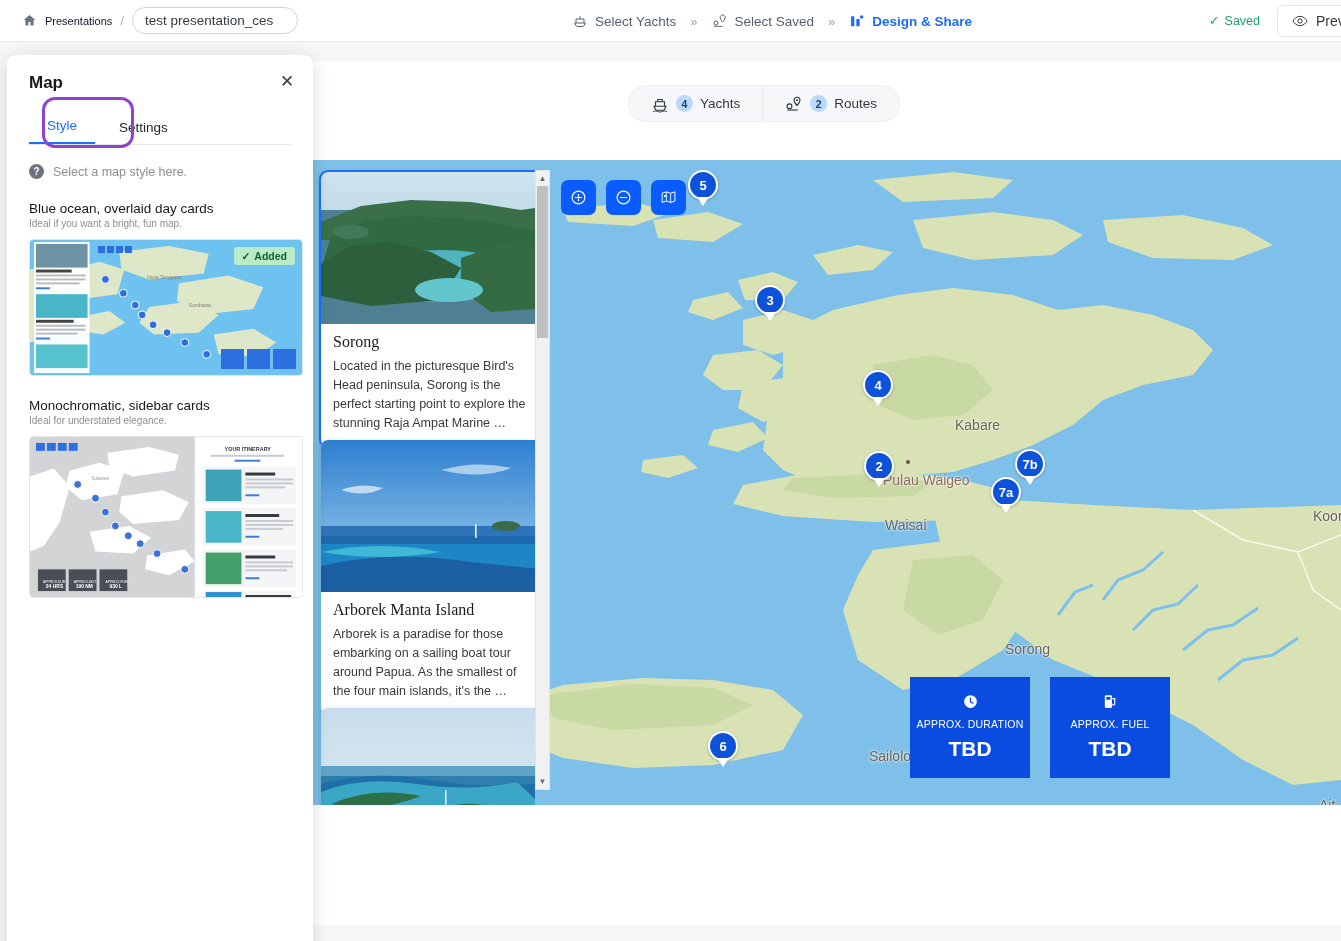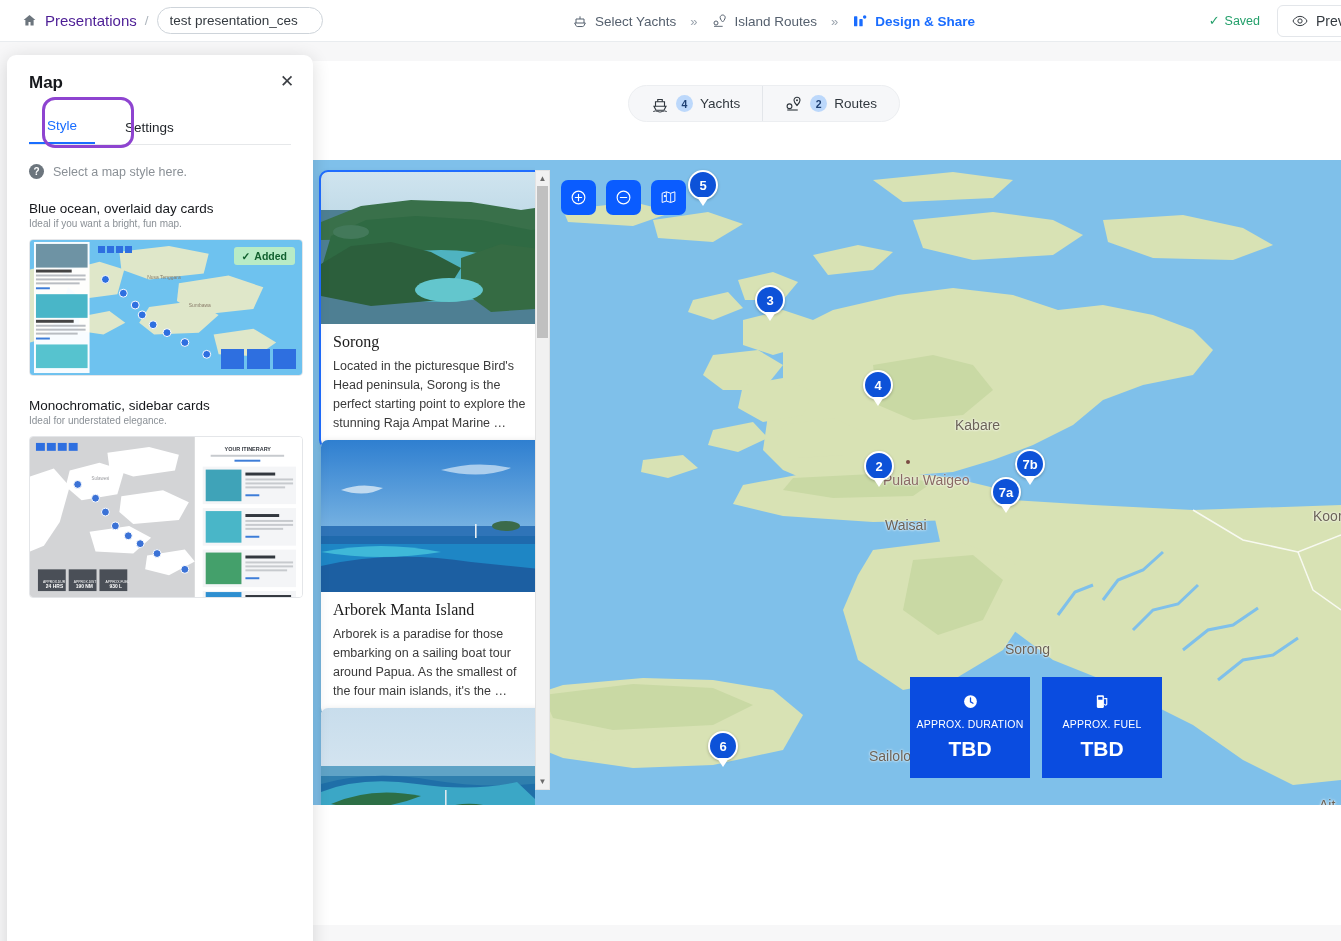--- a/index.html
+++ b/index.html
@@ -12,21 +12,21 @@
   body { position: relative; }
 
   
   #topbar {
     position: absolute; left: 0; top: 0; width: 1341px; height: 42px;
     background: #ffffff; border-bottom: 1px solid #e9ecef;
     display: flex; align-items: center;
   }
   #breadcrumb { display: flex; align-items: center; gap: 8px; margin-left: 22px; }
   .home-icon { width: 15px; height: 15px; display: inline-block; color: #6c757d; }
-  #crumb-presentations { font-size: 15px; color: #4c1d95; }
+  #crumb-presentations { font-size: 11px; color: #0f172a; }
   #crumb-sep { font-size: 13.5px; color: #adb5bd; }
   #title-input {
     width: 166px; height: 27px; border: 1px solid #ced4da; border-radius: 14px;
     padding: 0 12px; font-size: 13.5px; color: #343a40;
     font-family: "Liberation Sans", sans-serif; background: #fff; outline: none;
   }
 
   #steps {
     position: absolute; left: 572px; top: 0; height: 42px;
     display: flex; align-items: center; gap: 11px;
@@ -104,21 +104,21 @@
 
   
   #map-controls { position: absolute; left: 248px; top: 20px; display: flex; gap: 10px; }
   .mapbtn {
     width: 35px; height: 35px; border-radius: 7px; background: #0a5cff;
     display: flex; align-items: center; justify-content: center; cursor: pointer;
   }
   .mapbtn svg { width: 17px; height: 17px; }
 
   
-  #stat-cards { position: absolute; left: 597px; top: 517px; display: flex; gap: 12px; }
+  #stat-cards { position: absolute; left: 597px; top: 517px; display: flex; gap: 20px; }
   .stat-card {
     width: 120px; height: 101px; background: #0a4ce0; color: #fff;
     display: flex; flex-direction: column; align-items: center; justify-content: flex-start;
     padding-top: 16px; text-align: center;
   }
   .stat-ico { width: 17px; height: 17px; margin-bottom: 8px; }
   .stat-label { font-size: 10.5px; letter-spacing: .2px; line-height: 1.25; font-weight: 500; }
   .stat-value { font-size: 21px; font-weight: 700; margin-top: 6px; }
 
   
@@ -159,21 +159,21 @@
   }
   #panel-head { position: relative; padding: 18px 22px 0; }
   #panel-title { font-size: 17px; font-weight: 700; color: #16181c; }
   #panel-close {
     position: absolute; right: 16px; top: 16px; width: 20px; height: 20px;
     display: flex; align-items: center; justify-content: center;
     color: #3c3f44; font-size: 17px; cursor: pointer; line-height: 1;
   }
   #tabs {
     margin: 19px 22px 0; height: 33px; border-bottom: 1px solid #e6e8ea;
-    display: flex; align-items: flex-end; gap: 12px; position: relative;
+    display: flex; align-items: flex-end; gap: 6px; position: relative;
   }
   .tab { font-size: 13.5px; padding: 0 18px 9px; cursor: pointer; color: #22262b; }
   .tab.active { color: #1a6dff; border-bottom: 2px solid #1a6dff; }
   #tab-ring {
     position: absolute; left: 13px; top: -15px; width: 92px; height: 51px;
     border: 3px solid #8e44d0; border-radius: 13px; pointer-events: none;
   }
   #hint { margin: 19px 22px 0; display: flex; align-items: center; gap: 9px; }
   .q-ico {
     width: 15px; height: 15px; border-radius: 50%; background: #6c757d; color: #fff;
@@ -586,21 +586,21 @@
       </svg>
       <span>Select Yachts</span>
     </div>
     <span class="step-sep">»</span>
     <div class="step">
       <svg class="step-ico" viewBox="0 0 24 24">
         <circle cx="6" cy="15" r="3" fill="none" stroke="#55606e" stroke-width="1.5"></circle>
         <path d="M16 3c-2.1 0-3.8 1.7-3.8 3.8C12.2 9.6 16 13.5 16 13.5s3.8-3.9 3.8-6.7C19.8 4.7 18.1 3 16 3z" fill="none" stroke="#55606e" stroke-width="1.5"></path>
         <path d="M3 20h13" stroke="#55606e" stroke-width="1.4"></path>
       </svg>
-      <span>Island Routes</span>
+      <span>Select Saved</span>
     </div>
     <span class="step-sep">»</span>
     <div class="step active">
       <svg class="step-ico" viewBox="0 0 24 24">
         <rect x="3" y="5" width="5" height="15" rx="1" fill="#1a6dff"></rect>
         <rect x="11" y="9" width="5" height="11" rx="1" fill="#1a6dff"></rect>
         <circle cx="19" cy="6" r="2.6" fill="#1a6dff"></circle>
       </svg>
       <span>Design &amp; Share</span>
     </div>

